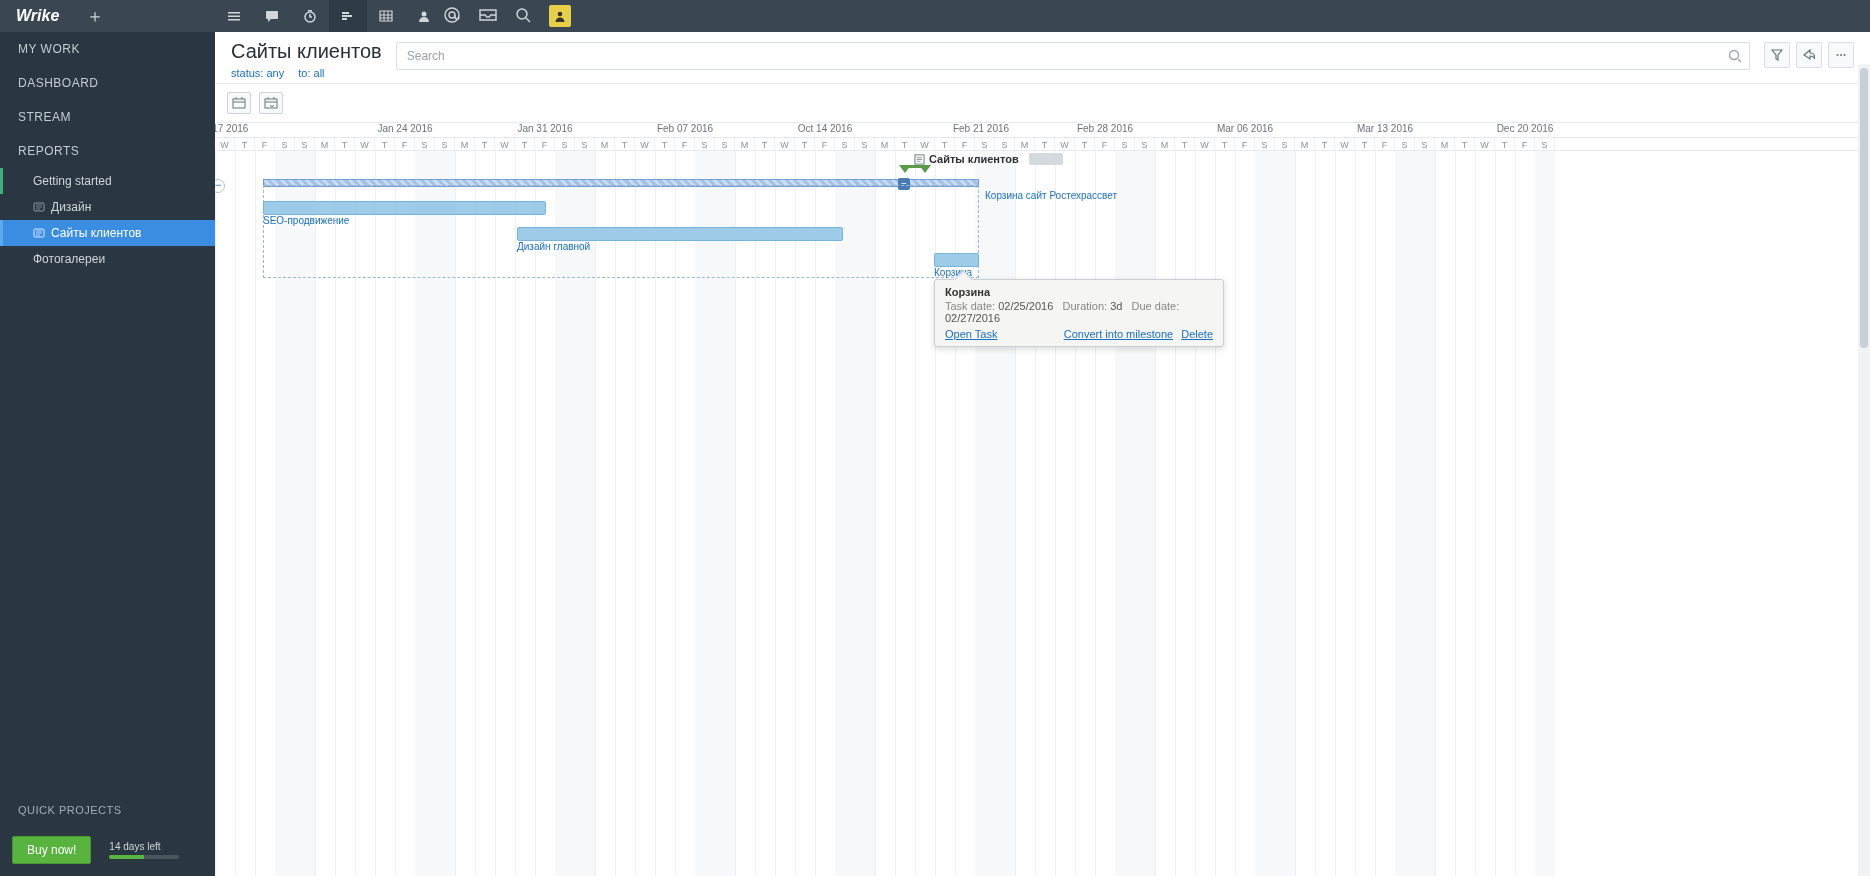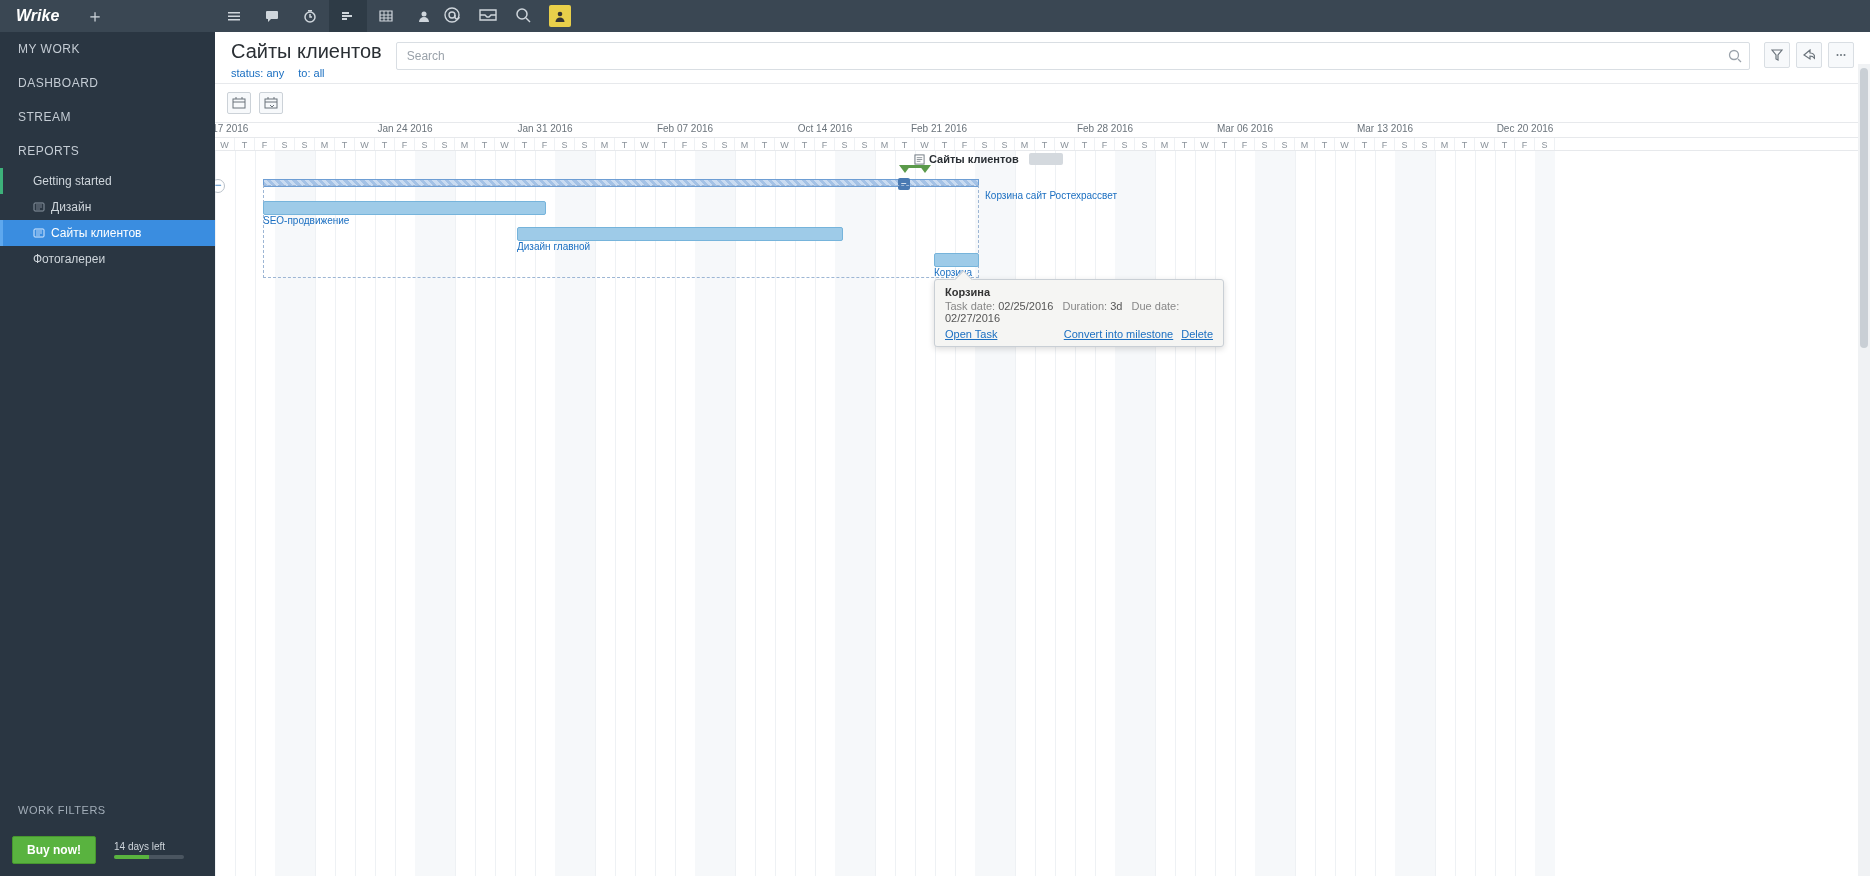--- a/index.html
+++ b/index.html
@@ -26,21 +26,21 @@
 .nav-head { display: flex; align-items: center; justify-content: space-between; padding: 10px 14px 10px 18px; font-size: 12px; color: #c4ccd4; cursor: pointer; }
 .nav-head .right-icons svg { fill: #8a96a2; }
 .proj-list { }
 .proj-item { display: flex; align-items: center; padding: 6px 12px 6px 30px; font-size: 12px; cursor: pointer; border-left: 3px solid transparent; color: #cfd6dc; }
 .proj-item svg { margin-right: 6px; fill: #8a96a2; flex-shrink: 0; }
 .proj-item.active { background: #3a8de0; color: #fff; border-left-color: #5ea8ee; }
 .proj-item.active svg { fill: #d9eaff; }
 .proj-item.green-border { border-left-color: #3db17a; }
 .quick-filters { padding: 12px 18px; font-size: 11px; letter-spacing: 0.5px; color: #a2adb8; }
 .buy-row { display: flex; align-items: center; gap: 18px; padding: 8px 12px 12px; }
-.buy-btn { background: #59b33f; color: #fff; border: 1px solid #47972f; padding: 6px 14px; font-size: 12px; border-radius: 2px; cursor: pointer; font-weight: bold; }
+.buy-btn { background: #59b33f; color: #fff; border: 1px solid #47972f; padding: 6px 14px; font-size: 12px; border-radius: 2px; cursor: pointer; }
 .trial-wrap { display: flex; flex-direction: column; align-items: flex-start; gap: 3px; }
 .trial-text { font-size: 10px; color: #cfd6dc; }
 .trial-bar { width: 70px; height: 4px; background: #4a5560; border-radius: 2px; overflow: hidden; }
 .trial-bar-fill { width: 50%; height: 100%; background: #59b33f; }
 
 
 .main { position: absolute; top: 32px; left: 215px; right: 0; bottom: 0; background: #fff; display: flex; flex-direction: column; }
 
 
 .page-head { padding: 8px 16px 4px; display: flex; align-items: flex-start; gap: 14px; border-bottom: 1px solid #e7e9ec; }
@@ -201,21 +201,21 @@
             <rect x="1" y="2" width="10" height="8" rx="1" fill="none" stroke="#d9eaff"></rect>
             <path d="M3 4h6M3 6h6M3 8h4" stroke="#d9eaff" stroke-width="0.8"></path>
           </svg>
         <span>Сайты клиентов</span>
       </div>
       <div class="proj-item">
         <span>Фотогалереи</span>
       </div>
     </div>
   </div>
-  <div class="quick-filters">WORK FILTERS</div>
+  <div class="quick-filters">QUICK PROJECTS</div>
   <div class="buy-row">
     <button class="buy-btn">Buy now!</button>
     <div class="trial-wrap">
       <span class="trial-text">14 days left</span>
       <div class="trial-bar">
           <div class="trial-bar-fill"></div>
         </div>
     </div>
   </div>
 </div>
@@ -277,21 +277,21 @@
   <div class="timeline-wrap">
     <div class="time-scroll">
       <div class="time-inner">
 
         <div class="weekheads" id="weekheads">
             <div class="weekhead" style="left: 10px;">in 17 2016</div>
             <div class="weekhead" style="left: 190px;">Jan 24 2016</div>
             <div class="weekhead" style="left: 330px;">Jan 31 2016</div>
             <div class="weekhead" style="left: 470px;">Feb 07 2016</div>
             <div class="weekhead" style="left: 610px;">Oct 14 2016</div>
-            <div class="weekhead" style="left: 724px;">Feb 21 2016</div>
+            <div class="weekhead" style="left: 766px;">Feb 21 2016</div>
             <div class="weekhead" style="left: 890px;">Feb 28 2016</div>
             <div class="weekhead" style="left: 1030px;">Mar 06 2016</div>
             <div class="weekhead" style="left: 1170px;">Mar 13 2016</div>
             <div class="weekhead" style="left: 1310px;">Dec 20 2016</div>
           </div>
 
         <div class="dayrow" id="dayrow">
             <div class="daycell">W</div>
             <div class="daycell">T</div>
             <div class="daycell">F</div>

